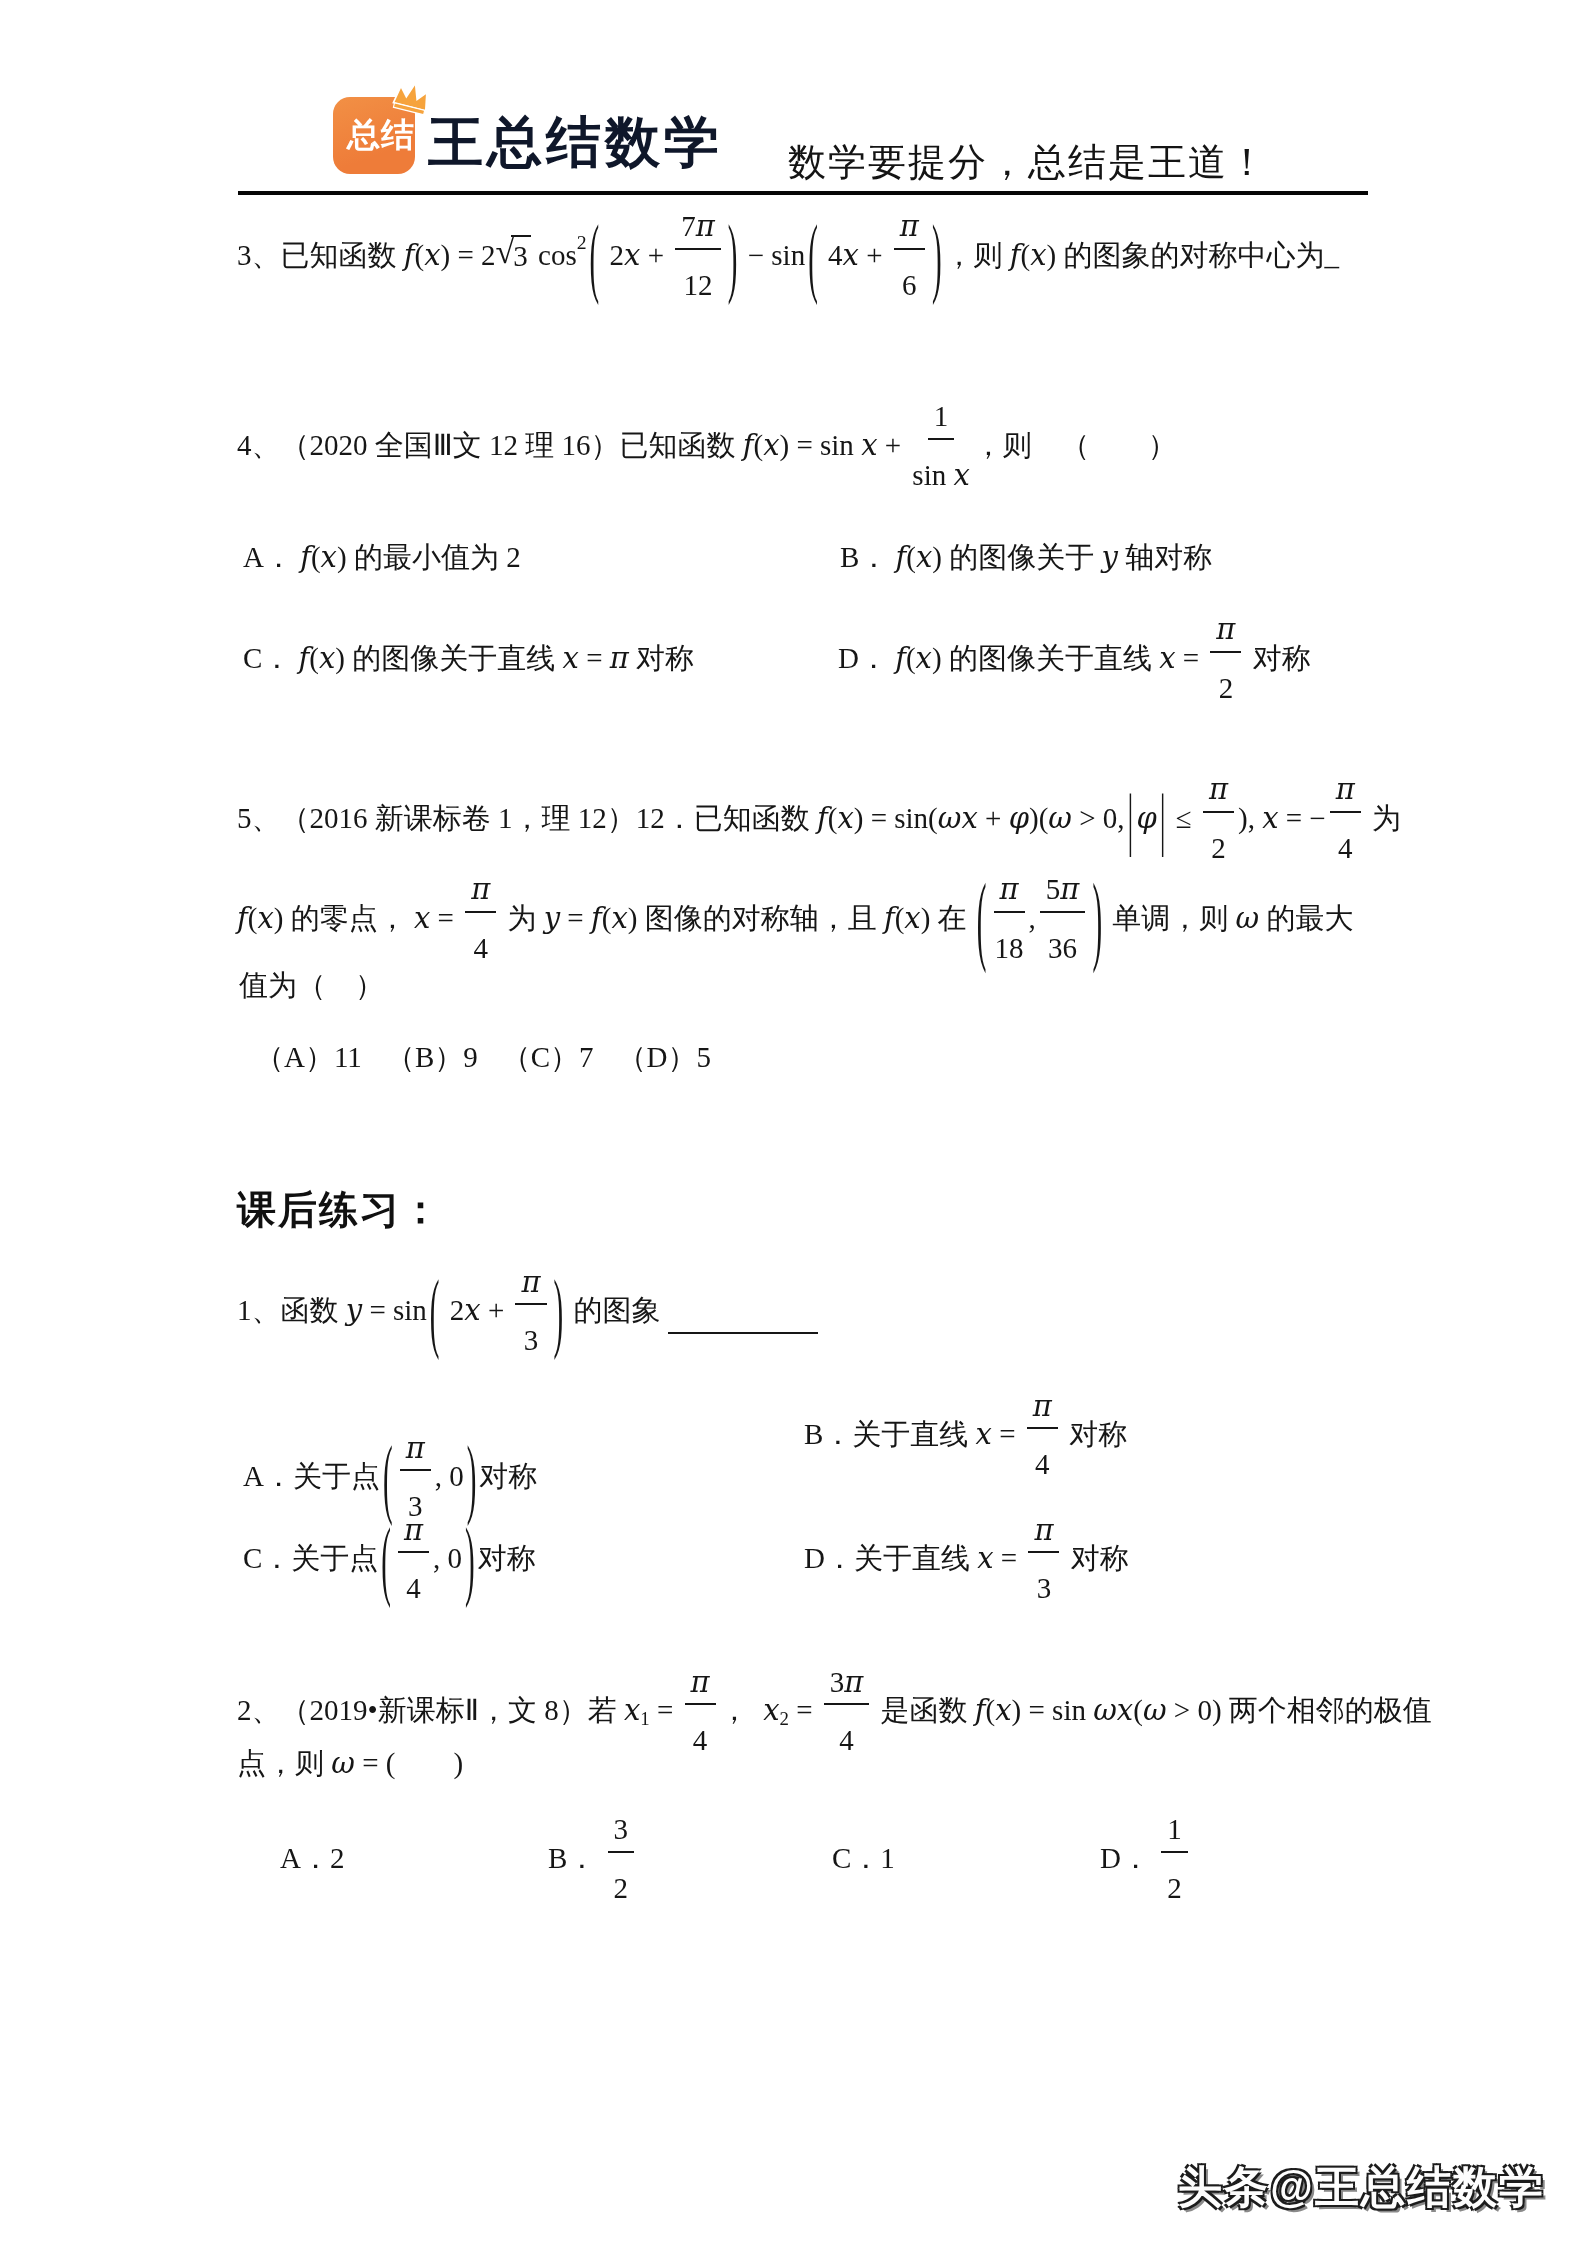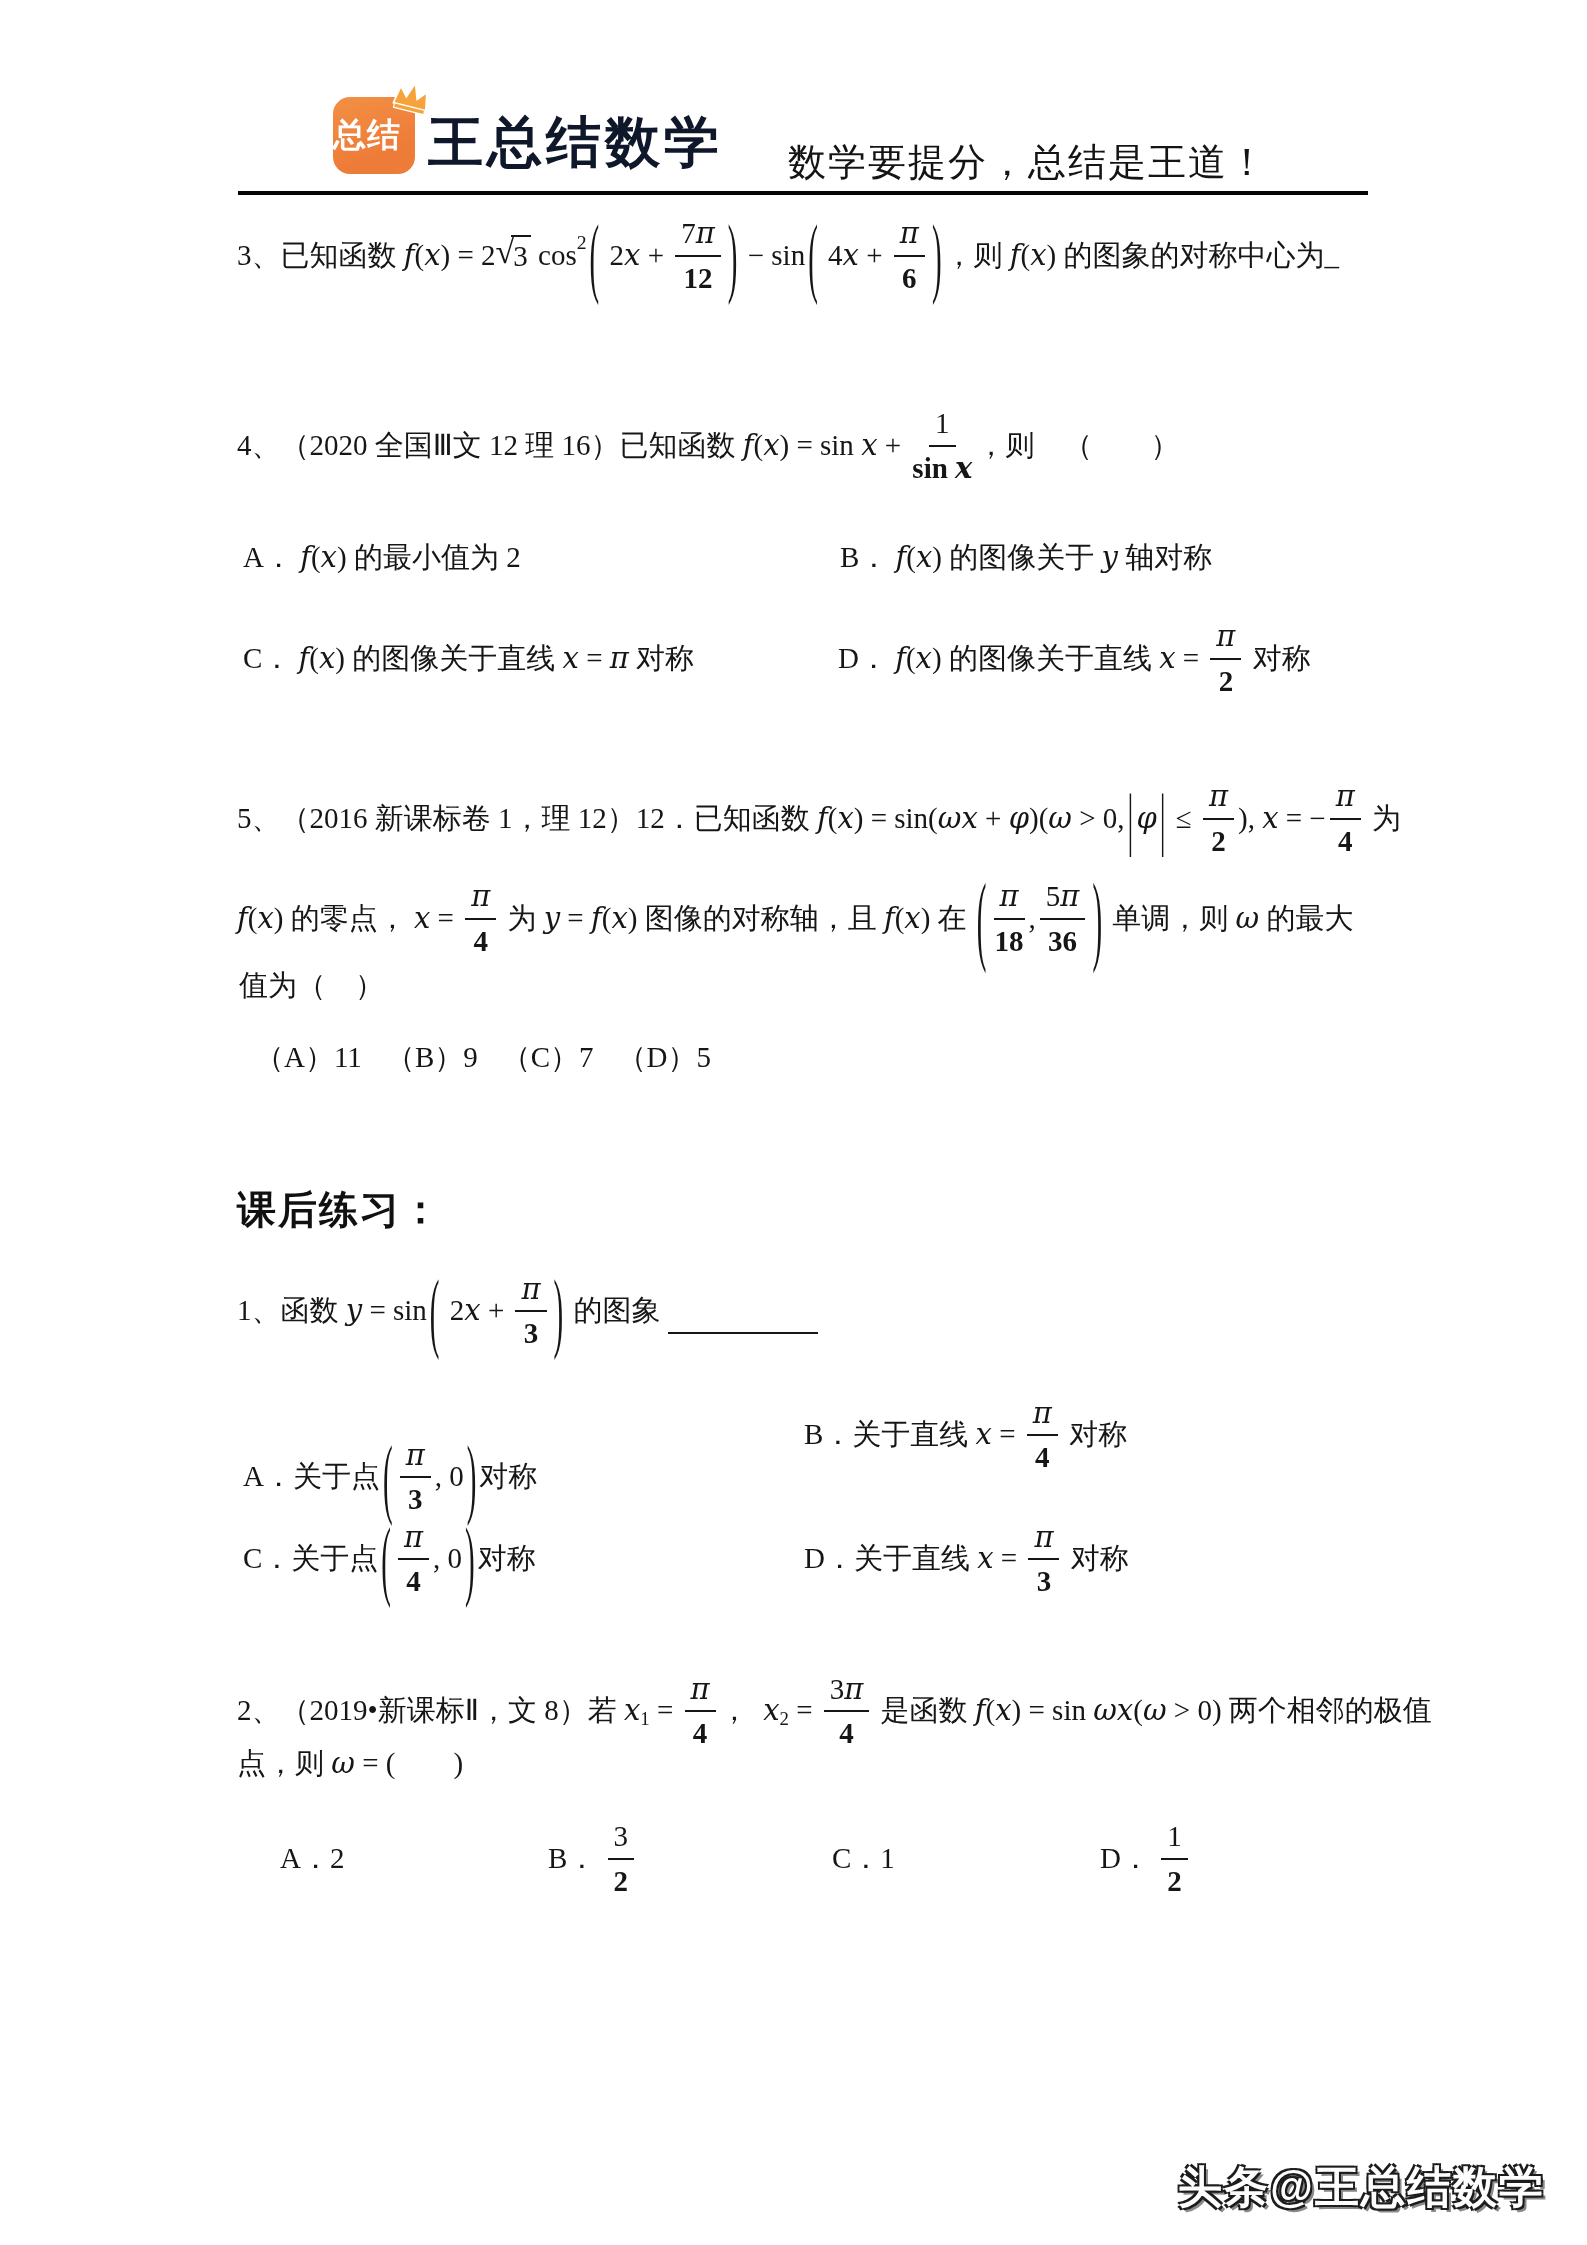--- a/index.html
+++ b/index.html
@@ -2,38 +2,38 @@
 <html><head>
 <meta charset="utf-8">
 <style>
   html,body{margin:0;padding:0;background:#ffffff;}
   #page{position:relative;width:1587px;height:2245px;background:#ffffff;overflow:hidden;
         font-family:"Liberation Serif",serif;color:#161616;}
 
   
   .logo-badge{position:absolute;left:333px;top:97px;width:82px;height:77px;
     background:linear-gradient(160deg,#f29045 0%,#ee7c39 70%);border-radius:17px;
-    display:flex;align-items:center;justify-content:flex-start;}
+    display:flex;align-items:center;justify-content:flex-end;}
   .logo-badge .txt{color:#ffffff;font-family:"Liberation Sans",sans-serif;font-weight:700;
     font-size:33px;letter-spacing:1px;}
   .crown{position:absolute;left:392px;top:80px;width:40px;height:34px;transform:rotate(14deg);}
   .brand{position:absolute;left:428px;top:106px;font-family:"Liberation Sans",sans-serif;
     font-weight:800;font-size:55px;color:#0f172a;letter-spacing:4px;white-space:pre;}
   .slogan{position:absolute;left:788px;top:137px;font-family:"DejaVu Serif",serif;
     font-size:38px;color:#141414;letter-spacing:2px;white-space:pre;}
   .rule{position:absolute;left:238px;top:191px;width:1130px;height:4px;background:#060606;}
 
   
   .mline{position:absolute;display:flex;align-items:center;white-space:pre;
     font-size:29px;line-height:1.25;}
   .mt{font-family:"Liberation Serif",serif;}
   .mi{font-family:"DejaVu Serif",serif;font-style:italic;}
   .frac{display:inline-flex;flex-direction:column;align-items:center;margin:0 4px;}
   .frac .num{display:block;padding:1px 6px 3px;border-bottom:2px solid #161616;text-align:center;}
-  .frac .den{display:block;padding-top:3px;text-align:right;font-weight:bold;}
+  .frac .den{display:block;padding-top:17px;text-align:right;}
   .bigp{display:inline-block;transform:scaleY(3.1);transform-origin:center;margin:0 3px;
     font-family:"Liberation Serif",serif;font-weight:400;}
   .sup{position:relative;top:-0.62em;font-size:0.68em;}
   .sub{position:relative;top:0.45em;font-size:0.65em;}
   .sqrt{display:inline-flex;align-items:flex-start;}
   .sqrt .rad{font-size:1.18em;line-height:1;}
   .sqrt .rc{border-top:2.5px solid #161616;margin-left:-3px;padding:1px 3px 0 2px;}
   .blank{display:inline-block;height:30px;border-bottom:2px solid #161616;position:relative;top:7px;}
 
   .opts-row{position:absolute;display:flex;gap:24px;font-size:29px;white-space:pre;

